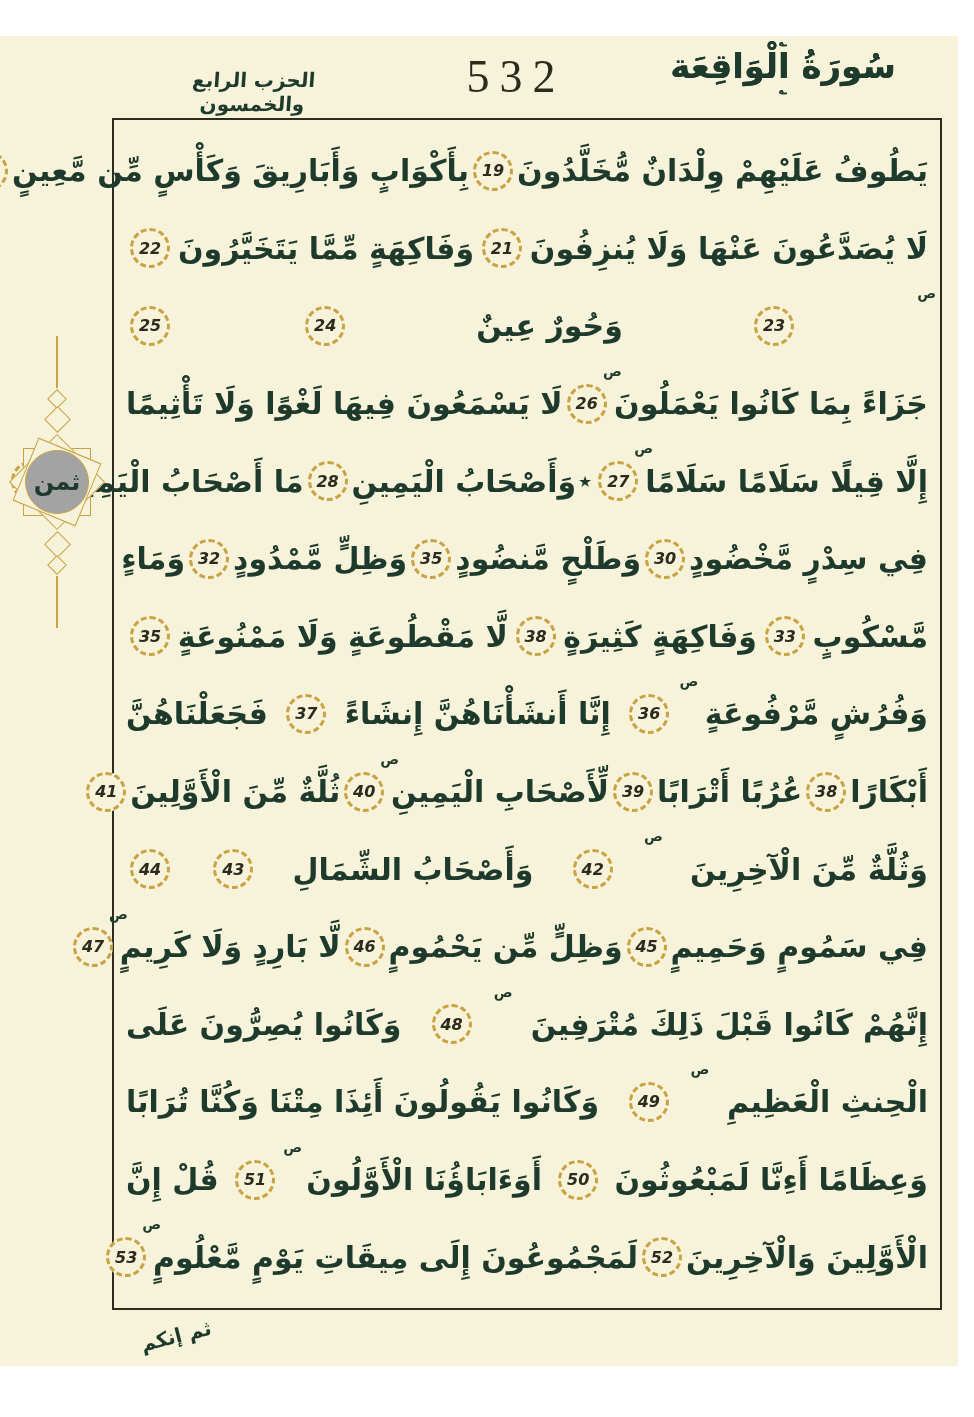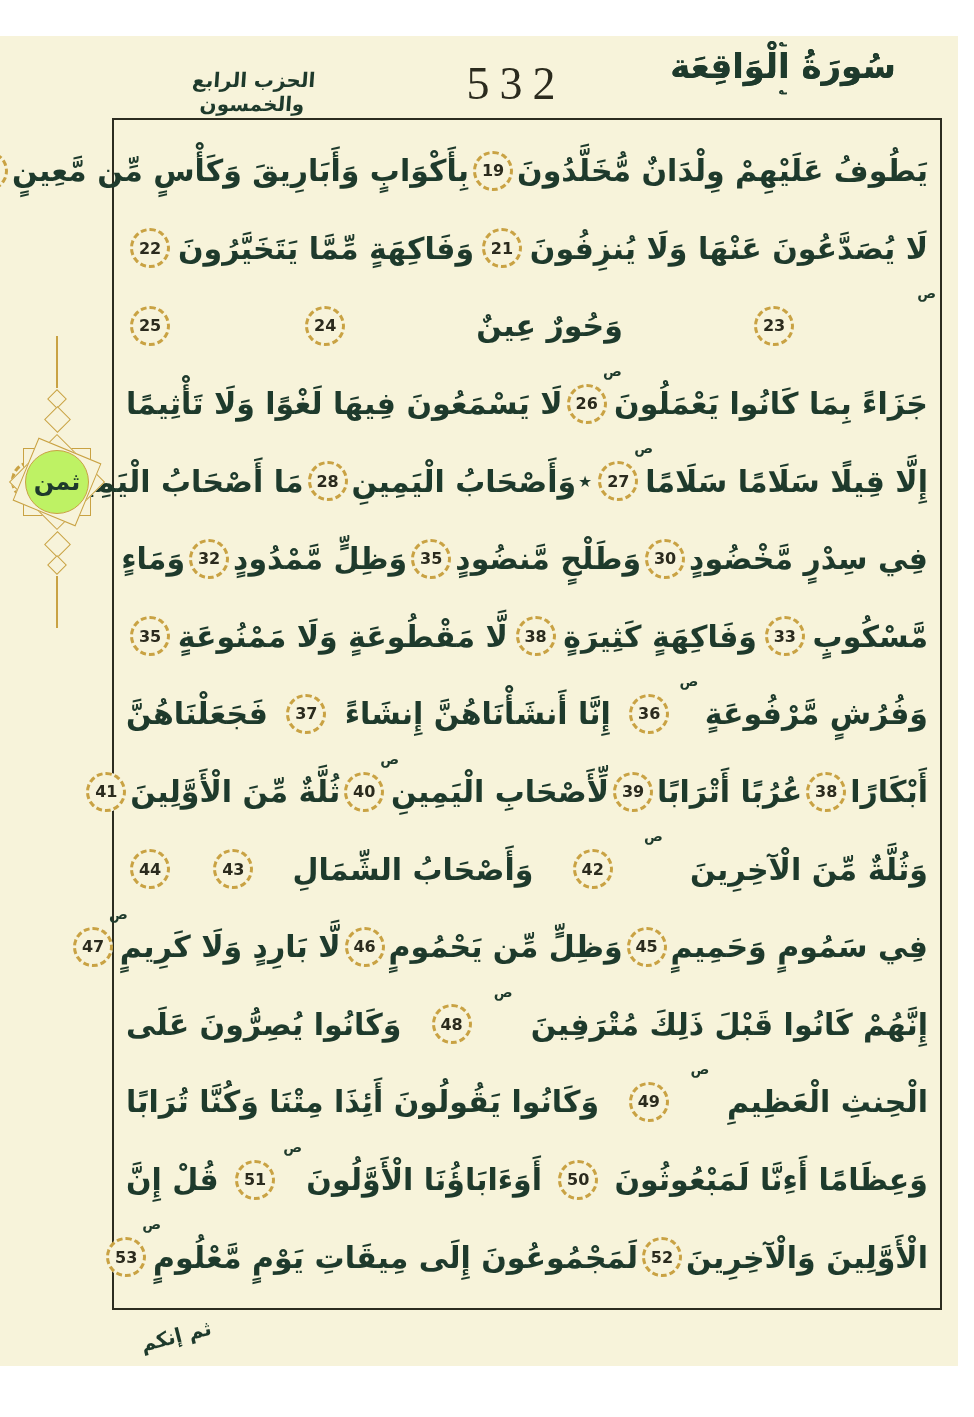--- a/index.html
+++ b/index.html
@@ -11,21 +11,21 @@
     position:absolute;left:0;top:36px;width:958px;height:1330px;
     background:#f7f3da;
   }
   
   .hizb{
     position:absolute;left:158px;top:32px;width:190px;
     text-align:center;font-size:20px;font-weight:bold;color:#1e3a2c;
     transform:skewX(-4deg);
   }
   .pagenum{
-    position:absolute;left:436px;top:21px;width:160px;text-align:center;
+    position:absolute;left:436px;top:14px;width:160px;text-align:center;
     font-family:"Liberation Serif",serif;font-size:46px;color:#2b2b1e;
     letter-spacing:10px;
   }
   .surah{
     position:absolute;left:650px;top:2px;width:266px;text-align:center;
     font-size:34px;font-weight:bold;color:#1e3a2c;
     text-shadow:0 0 0.5px #1e3a2c;
   }
   .surah-flourish{display:block;font-size:13px;color:#1e3a2c;letter-spacing:22px;line-height:8px;}
   
@@ -40,20 +40,21 @@
     align-items:center;white-space:nowrap;
     font-size:30px;font-weight:bold;color:#1e3a2c;
   }
   .seg{flex:0 1 auto;}
   .badge{
     flex:0 0 auto;width:40px;height:40px;box-sizing:border-box;
     border:3px dashed #c9a243;border-radius:50%;
     display:flex;align-items:center;justify-content:center;
     font-size:16px;font-weight:bold;color:#2b2b1e;background:#f7f3da;
     margin:0 4px;
+    font-style:italic;
   }
   .waqf{
     flex:0 0 auto;font-size:14px;font-weight:bold;color:#1e3a2c;
     align-self:flex-start;margin:0 -8px;transform:translateY(-2px);
   }
   .star{flex:0 0 auto;font-size:26px;color:#1e3a2c;margin:0 2px;}
   
   .marginal{position:absolute;left:8px;top:300px;width:98px;}
   .fin-line{width:2px;background:#c9a243;margin:0 auto;}
   .fin-line.long{height:52px;}
@@ -64,21 +65,21 @@
   .diamond.big{width:17px;height:17px;}
   .medallion{position:relative;width:98px;height:98px;margin:2px auto;}
   .med-sq{
     position:absolute;left:15px;top:15px;width:68px;height:68px;
     border:1.5px solid #c9a243;background:#f7f3da;box-sizing:border-box;
   }
   .med-sq.r45{transform:rotate(45deg);}
   .med-sq.r22{transform:rotate(22.5deg);}
   .med-circle{
     position:absolute;left:17px;top:17px;width:64px;height:64px;
-    border:1.5px solid #c9a243;border-radius:50%;background:#bef264;
+    border:1.5px solid #c9a243;border-radius:50%;background:#a3a3a3;
     box-sizing:border-box;display:flex;align-items:center;justify-content:center;
     font-size:24px;font-weight:bold;color:#1e3a2c;transform:rotate(0deg);
   }
   
   .catchword{
     position:absolute;left:140px;top:1288px;
     transform:rotate(-14deg);
     font-size:20px;font-weight:bold;color:#1e3a2c;
   }
 </style>

